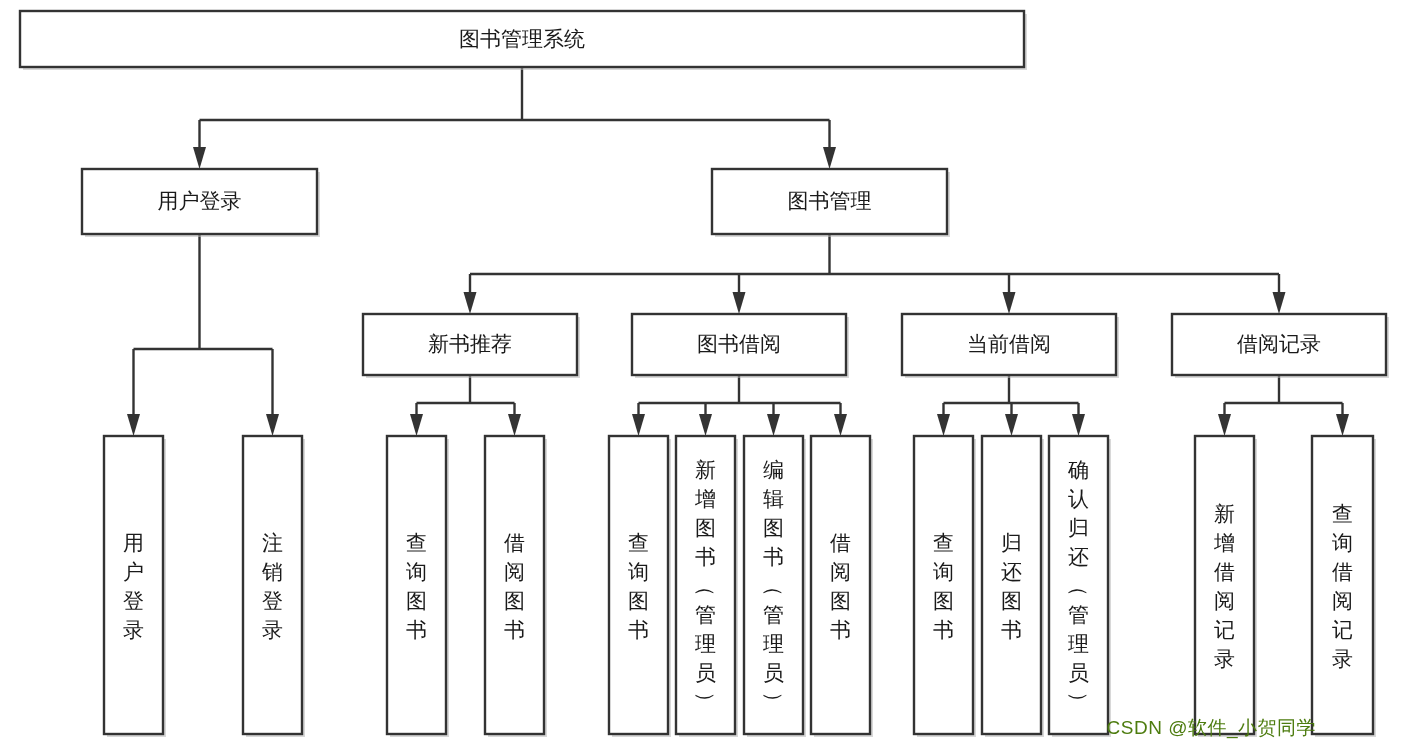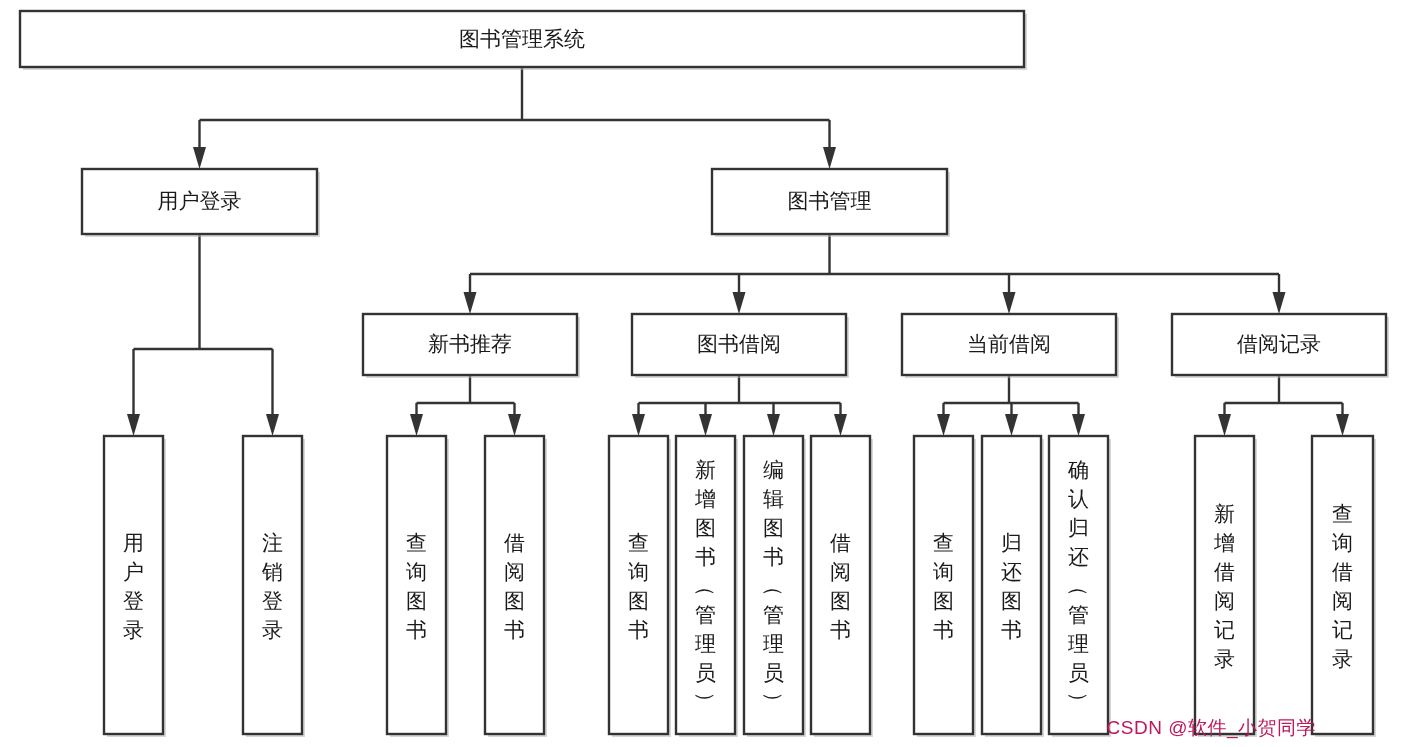--- a/index.html
+++ b/index.html
@@ -60,21 +60,21 @@
     fill: #1a1a1a;
     text-anchor: middle;
     white-space: pre;
   }
   .watermark-text {
     position: absolute;
     right: 14px;
     bottom: 6px;
     font-family: "Liberation Sans", "DejaVu Sans", sans-serif;
     font-size: 19px;
-    color: #be185d;
+    color: #4d7c0f;
     letter-spacing: 0.5px;
     user-select: none;
     pointer-events: none;
     white-space: nowrap;
   }
 </style>
 </head>
 <body>
 
 <div id="diagram-root">

